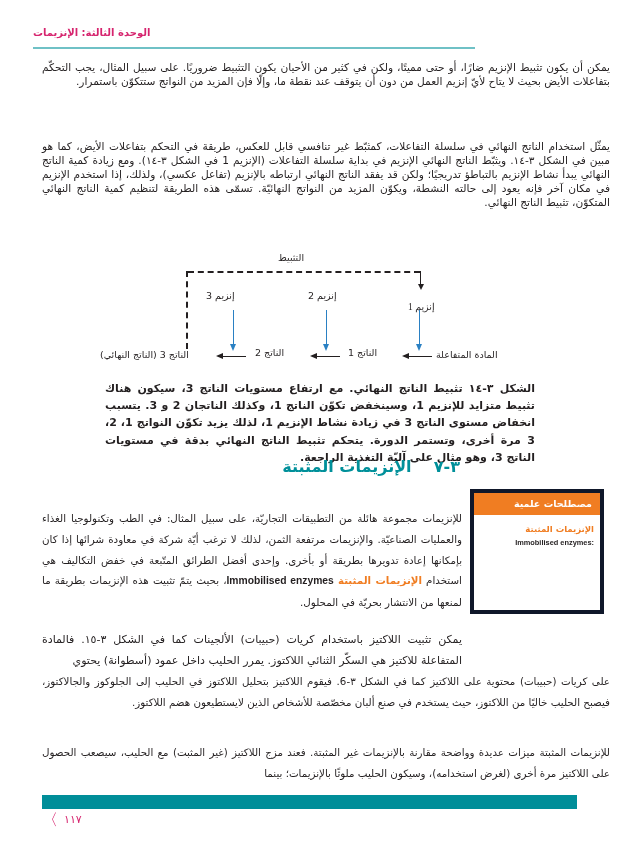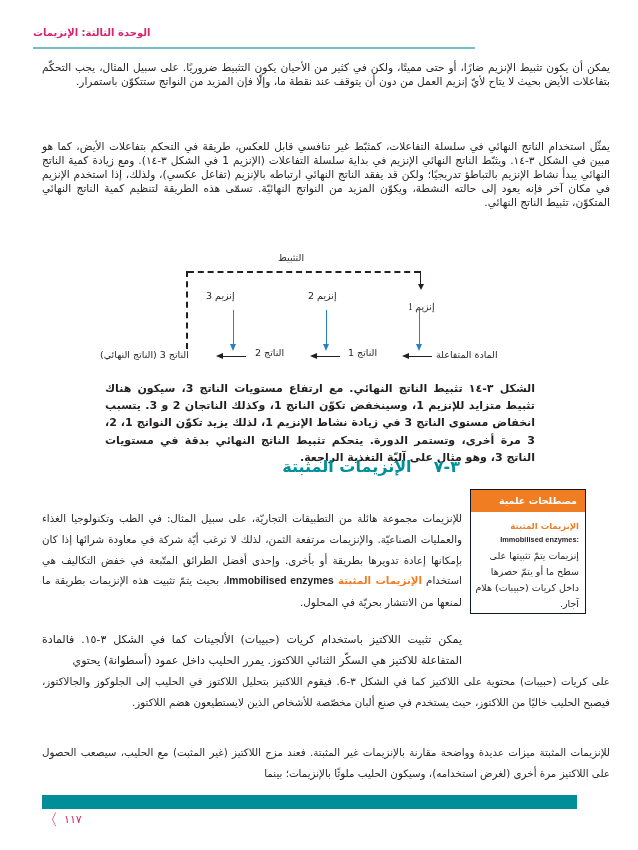--- a/index.html
+++ b/index.html
@@ -26,21 +26,21 @@
     .blue-head { position: absolute; width: 0; height: 0; border-left: 3.5px solid transparent; border-right: 3.5px solid transparent; border-top: 7px solid #2a80c3; }
     .h-line { position: absolute; height: 0; border-top: 1.5px solid #231f20; }
     .h-head { position: absolute; width: 0; height: 0; border-top: 3px solid transparent; border-bottom: 3px solid transparent; border-right: 7px solid #231f20; }
 
     .caption { position: absolute; left: 105px; top: 380px; width: 430px; font-size: 11px; line-height: 17.2px; font-weight: bold; direction: rtl; text-align: justify; color: #231f20; font-family: "DejaVu Sans", sans-serif; }
 
     
     .section-heading { position: absolute; left: 290px; top: 457px; width: 170px; direction: rtl; font-size: 16px; font-weight: bold; color: #00909a; white-space: nowrap; font-family: "DejaVu Sans", sans-serif; text-align: center; }
 
     
-    .glossary { position: absolute; left: 470px; top: 489px; width: 116px; height: 125px; border: 1px solid #0f172a; }
+    .glossary { position: absolute; left: 470px; top: 489px; width: 134px; height: 125px; border: 4px solid #0f172a; }
     .glossary-head { background: #f07d22; color: #ffffff; font-size: 9.5px; font-weight: bold; height: 22px; line-height: 22px; padding-right: 8px; direction: rtl; text-align: right; font-family: "DejaVu Sans", sans-serif; }
     .glossary-term { color: #f07d22; font-size: 8.5px; font-weight: bold; text-align: right; padding: 9px 6px 0 4px; direction: rtl; font-family: "DejaVu Sans", sans-serif; }
     .glossary-en { font-size: 7.4px; font-weight: bold; text-align: right; padding: 4px 6px 0 4px; direction: ltr; font-family: "Liberation Sans", sans-serif; color: #231f20; }
     .glossary-def { font-size: 9.5px; line-height: 16px; text-align: right; padding: 4px 6px 0 4px; direction: rtl; color: #231f20; font-family: "DejaVu Sans", sans-serif; }
 
     #p3 { top: 508px; width: 420px; left: 42px; line-height: 20.8px; font-size: 10.3px; }
     .hl-term { color: #f07d22; font-weight: bold; }
     .en-bold { font-family: "Liberation Sans", sans-serif; font-weight: bold; direction: ltr; unicode-bidi: embed; }
 
     #p4a { top: 630px; width: 420px; left: 42px; font-size: 11px; line-height: 20.5px; }
@@ -98,21 +98,20 @@
 <div class="section-heading">
   <span>٣-٧</span>
   <span>&nbsp;&nbsp;</span>
   <span>الإنزيمات المثبتة</span>
 </div>
 
 <div class="glossary">
   <div class="glossary-head">مصطلحات علمية</div>
   <div class="glossary-term">الإنزيمات المثبتة</div>
   <div class="glossary-en">Immobilised enzymes:</div>
-  <div class="glossary-def">إنزيمات يتمّ تثبيتها على سطح ما أو يتمّ حصرها داخل كريات (حبيبات) هلام آجار.</div>
 </div>
 
 <p class="para" id="p3"><span>للإنزيمات مجموعة هائلة من التطبيقات التجاريّة، على سبيل المثال: في الطب وتكنولوجيا الغذاء والعمليات الصناعيّة. والإنزيمات مرتفعة الثمن، لذلك لا ترغب أيّة شركة في معاودة شرائها إذا كان بإمكانها إعادة تدويرها بطريقة أو بأخرى. وإحدى أفضل الطرائق المتّبعة في خفض التكاليف هي استخدام </span><span class="hl-term">الإنزيمات المثبتة</span> <span class="en-bold">Immobilised enzymes</span><span>، بحيث يتمّ تثبيت هذه الإنزيمات بطريقة ما لمنعها من الانتشار بحريّة في المحلول.</span></p>
 
 <p class="para" id="p4a">يمكن تثبيت اللاكتيز باستخدام كريات (حبيبات) الألجينات كما في الشكل ٣-١٥. فالمادة المتفاعلة للاكتيز هي السكّر الثنائي اللاكتوز. يمرر الحليب داخل عمود (أسطوانة) يحتوي</p>
 <p class="para" id="p4b">على كريات (حبيبات) محتوية على اللاكتيز كما في الشكل ٣-6. فيقوم اللاكتيز بتحليل اللاكتوز في الحليب إلى الجلوكوز والجالاكتوز، فيصبح الحليب خاليًا من اللاكتوز، حيث يستخدم في صنع ألبان مخصّصة للأشخاص الذين لايستطيعون هضم اللاكتوز.</p>
 <p class="para" id="p5">للإنزيمات المثبتة ميزات عديدة وواضحة مقارنة بالإنزيمات غير المثبتة. فعند مزج اللاكتيز (غير المثبت) مع الحليب، سيصعب الحصول على اللاكتيز مرة أخرى (لغرض استخدامه)، وسيكون الحليب ملوثًا بالإنزيمات؛ بينما</p>
 
 <div class="footer-bar"></div>
 <div class="page-num">

